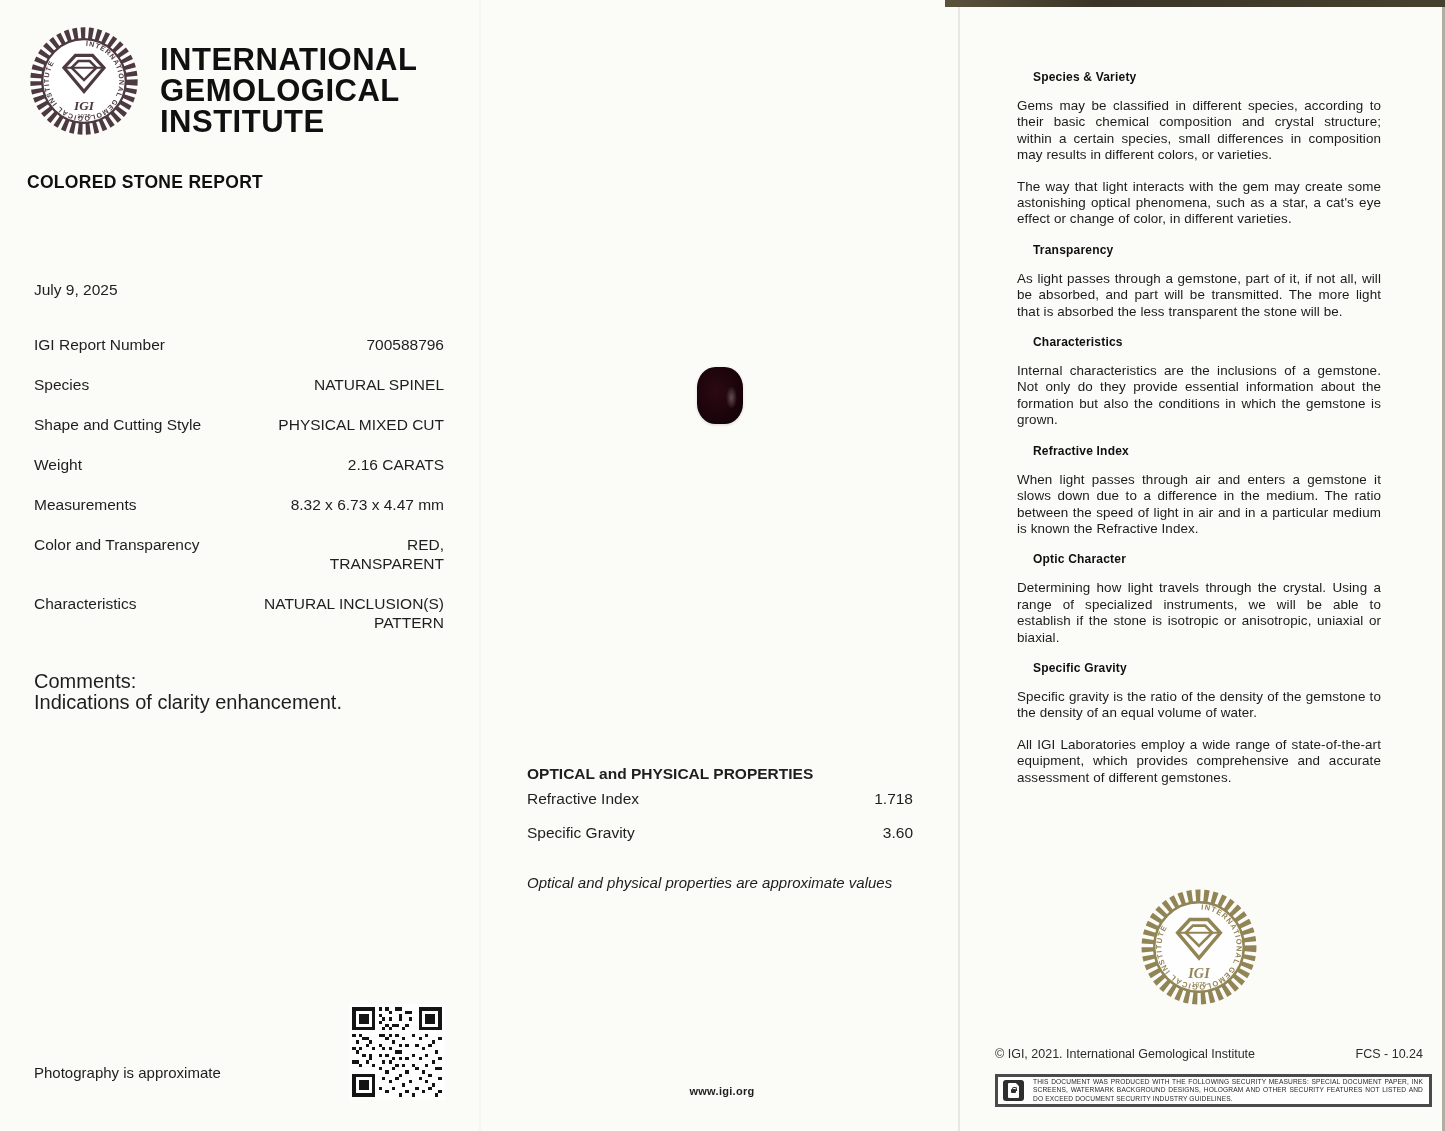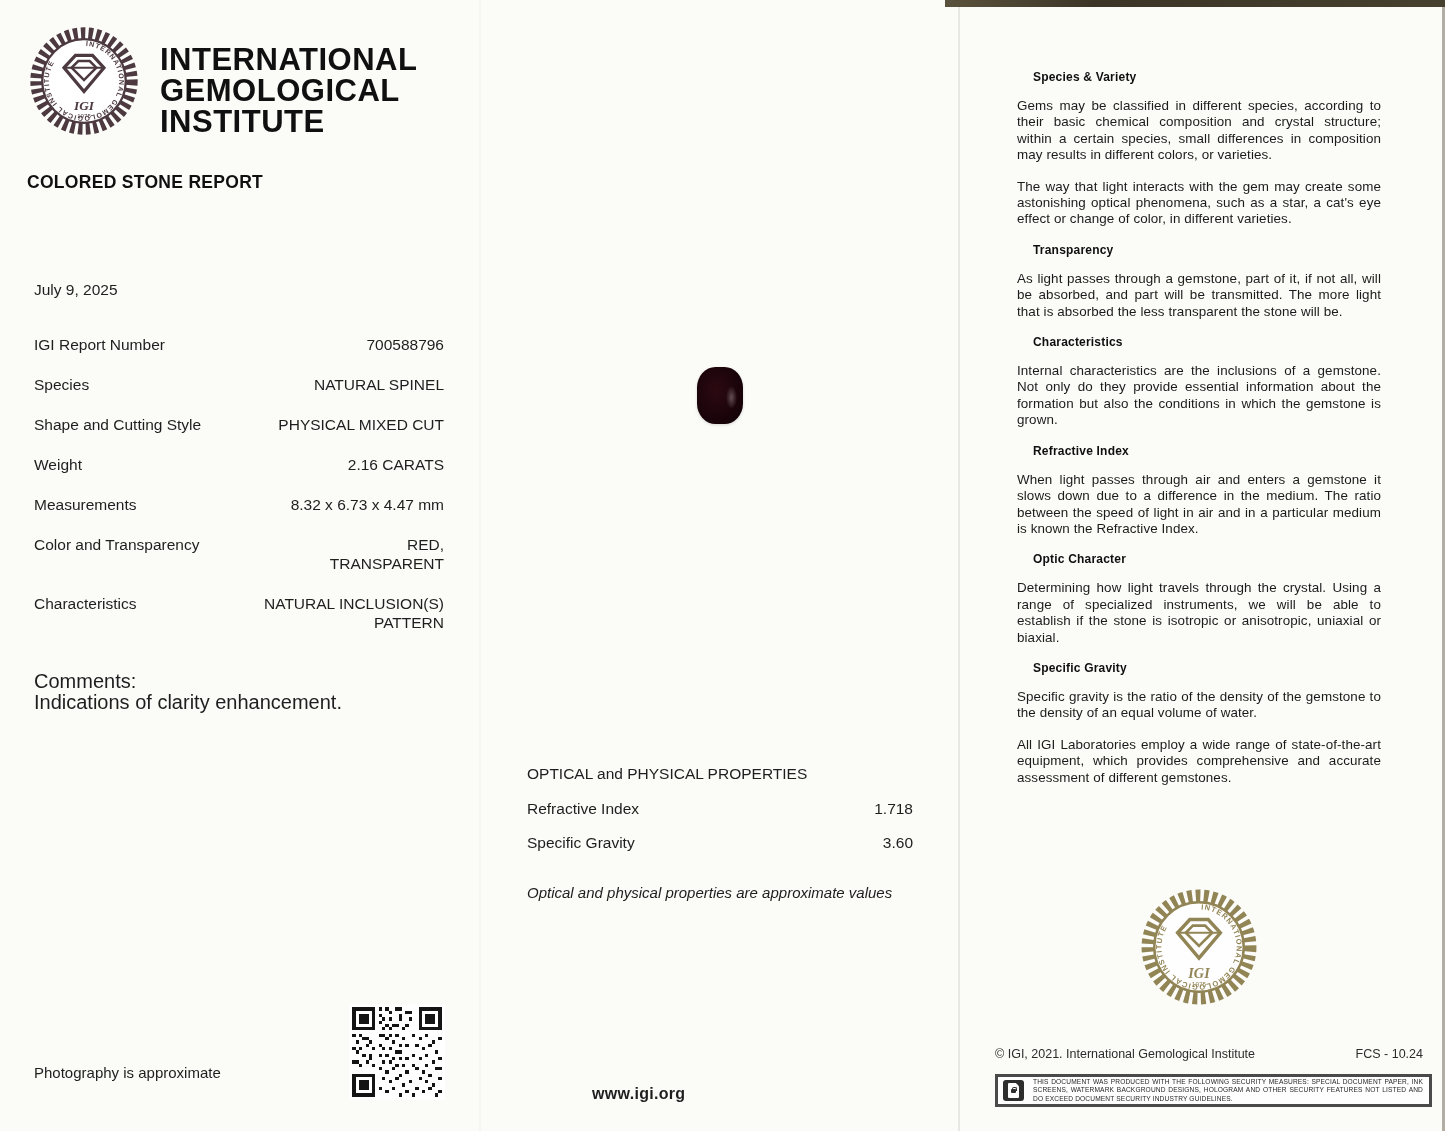--- a/index.html
+++ b/index.html
@@ -30,24 +30,24 @@
   .qr{position:absolute;left:349px;top:1004px;width:96px;height:96px;}
   .photo-note{position:absolute;left:34px;top:1064px;font-size:15px;}
 
   
   .gem{position:absolute;left:697px;top:367px;width:46px;height:57px;border-radius:40%/36%;
        background:radial-gradient(ellipse at 42% 42%, var(--gem-core,#2c0a12) 0%, #1c040b 55%, var(--gem-edge,#0d0206) 100%);
        box-shadow:0 1px 3px rgba(0,0,0,0.15);}
   .gem::after{content:"";position:absolute;right:5px;top:17px;width:13px;height:27px;border-radius:50%;
        background:radial-gradient(closest-side,#7a676d,rgba(90,75,80,0) 85%);opacity:.75;}
   .props{position:absolute;left:527px;top:764px;width:386px;font-size:15.5px;}
-  .props-title{margin-bottom:16px;line-height:19px;}
+  .props-title{margin-bottom:6px;line-height:19px;font-weight:bold;}
   .prow{display:flex;justify-content:space-between;margin-bottom:15px;line-height:19px;}
   .props-disclaimer{margin-top:32px;font-style:italic;font-size:15px;}
-  .website{position:absolute;left:592px;top:1085px;width:260px;text-align:left;font-size:16px;font-weight:bold;letter-spacing:.3px;}
+  .website{position:absolute;left:592px;top:1085px;width:260px;text-align:center;font-size:11px;font-weight:bold;letter-spacing:.3px;}
 
   
   .info{position:absolute;left:1017px;top:70px;width:364px;font-size:13.4px;color:#1b1b1b;}
   .info h3{font-size:12px;font-weight:bold;margin:0 0 14px 16px;letter-spacing:.2px;color:#0f0f0f;}
   .info .sec{margin-bottom:6px;}
   .info p{margin:0 0 15px 0;line-height:16.4px;text-align:justify;letter-spacing:.1px;}
 
   .copyright-row{position:absolute;left:995px;top:1047px;width:428px;display:flex;justify-content:space-between;font-size:12.5px;color:#2c2c2c;}
   .security-box{position:absolute;left:995px;top:1074px;width:437px;height:33px;border:3px solid #4a4a4a;background:#fefefe;
       display:flex;align-items:center;box-sizing:border-box;}

